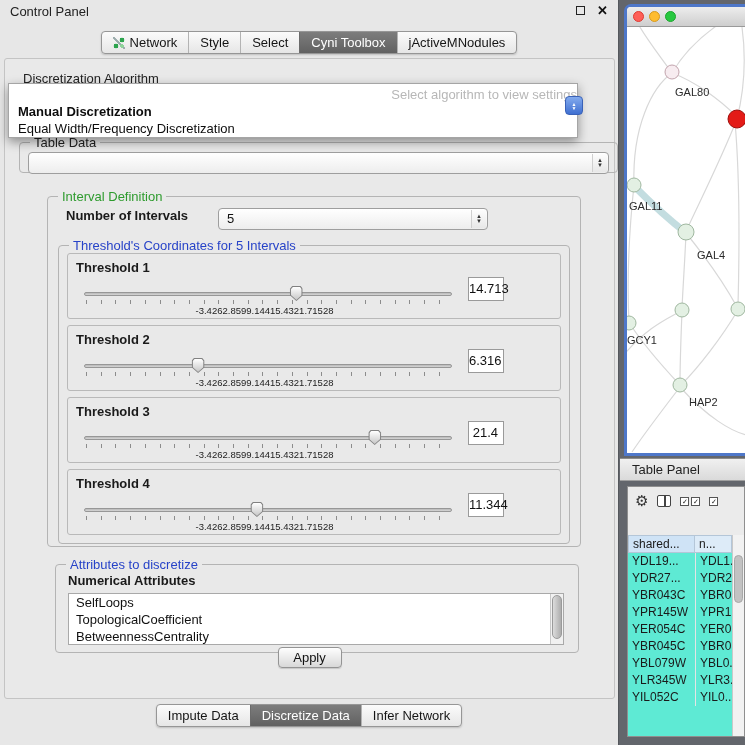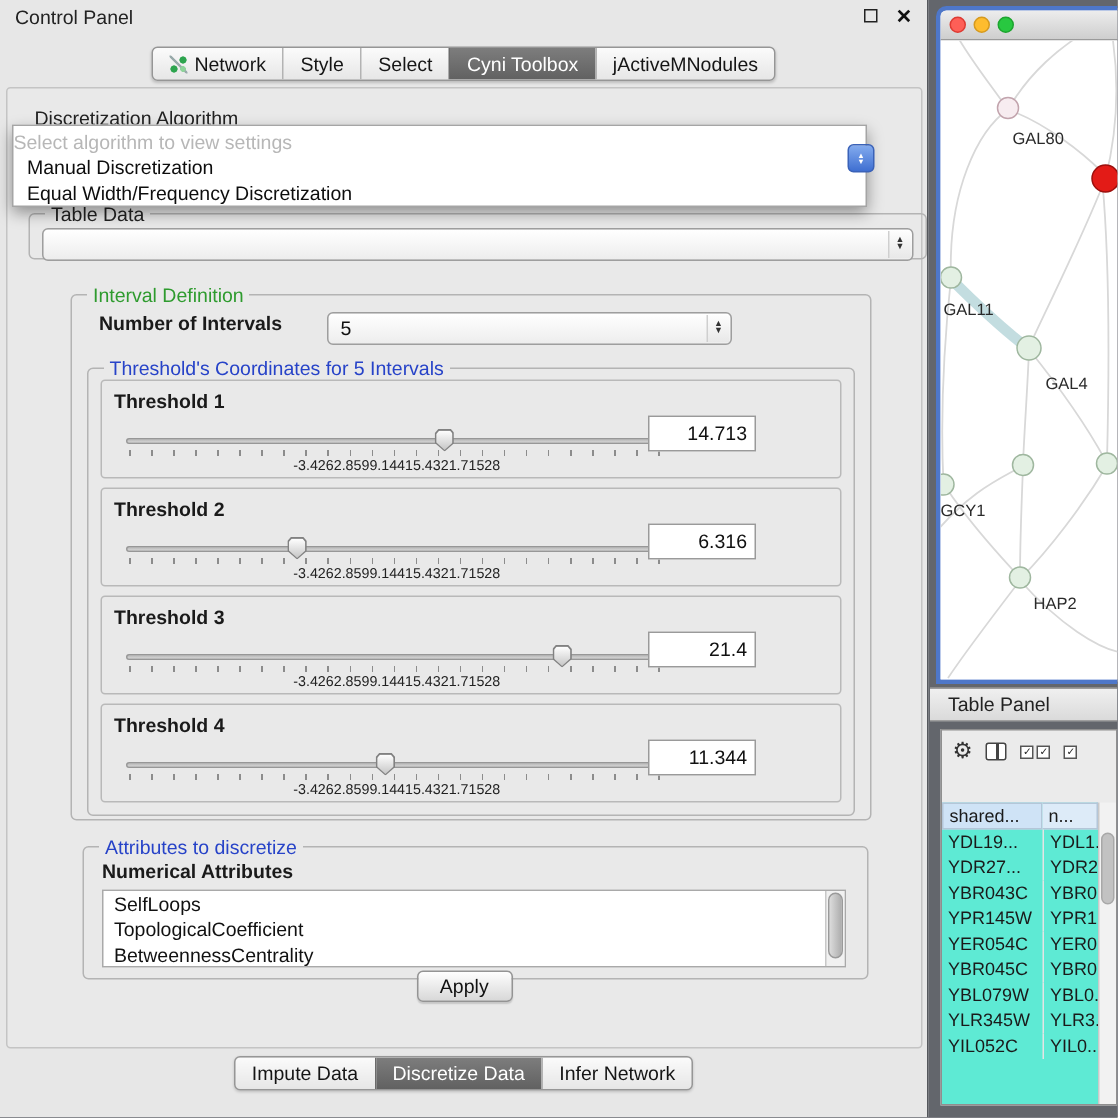--- a/index.html
+++ b/index.html
@@ -28,23 +28,23 @@
       radial-gradient(circle at 9px 3px,#2da44e 2.2px,transparent 2.6px),
       radial-gradient(circle at 9px 9px,#8ed39a 1.7px,transparent 2.1px),
       linear-gradient(45deg,transparent 44%,#9aa 46%,#9aa 54%,transparent 56%);}
 
   .content{position:absolute;left:4px;top:58px;width:611px;height:641px;background:#e9e9e9;
            border:1px solid #c4c4c4;border-radius:3px;}
 
   .algo-label{position:absolute;left:18px;top:12px;font-size:13px;color:#222;text-align:center;}
   .popup{position:absolute;left:3px;top:24px;width:570px;height:55px;background:#fff;
          border:1px solid #a5a5a5;box-shadow:0 4px 10px rgba(0,0,0,.4);z-index:20;}
-  .popup-header{text-align:left;color:#b7b7b7;font-size:13px;height:17px;line-height:17px;margin-top:2px;}
+  .popup-header{text-align:right;color:#b7b7b7;font-size:13px;height:17px;line-height:17px;margin-top:2px;}
   .popup-item{height:17px;line-height:17px;font-size:13px;padding-left:9px;color:#0d0d0d;}
-  .popup-item.emphasized{font-weight:normal;}
+  .popup-item.emphasized{font-weight:bold;}
   .algo-combo-btn{position:absolute;left:560px;top:37px;width:18px;height:19px;border-radius:4px;
       background:linear-gradient(#83abee,#3f6fd1);border:1px solid #3a62b8;z-index:30;
       display:flex;flex-direction:column;align-items:center;justify-content:center;
       color:#fff;font-size:5px;line-height:4px;}
 
   fieldset{border:1px solid #b4b4b4;border-radius:4px;padding:0 6px 6px;}
   legend{font-size:13px;color:#222;padding:0 4px;margin-left:4px;}
   #fs-tabledata{position:absolute;left:14px;top:76px;width:599px;height:38px;}
   #fs-interval{position:absolute;left:42px;top:130px;width:534px;height:358px;}
   #fs-interval>legend{color:#2e9b2e;}
@@ -70,21 +70,21 @@
   .track{position:absolute;left:0;right:0;top:6px;height:4px;background:linear-gradient(#b9b9b9,#d6d6d6);
          border:1px solid #979797;border-radius:3px;}
   .ticks{position:absolute;left:2px;right:2px;top:14px;height:4px;
          background-image:repeating-linear-gradient(90deg,#8c8c8c 0,#8c8c8c 1px,transparent 1px,transparent 14.7px);}
   .tick-labels{position:absolute;left:-14px;right:-7px;top:19px;display:flex;justify-content:center;
          font-size:9.5px;color:#222;}
   .thumb{position:absolute;top:0;width:13px;height:15px;transform:translateX(-50%);background:#818181;
          clip-path:polygon(0 18%,18% 0,82% 0,100% 18%,100% 62%,50% 100%,0 62%);}
   .thumb-in{position:absolute;left:1px;top:1px;right:1px;bottom:1px;background:linear-gradient(#ffffff,#c6c6c6);
          clip-path:polygon(0 18%,18% 0,82% 0,100% 18%,100% 62%,50% 100%,0 62%);}
-  .value-box{position:absolute;right:56px;top:23px;width:72px;height:24px;line-height:22px;background:#fff;
+  .value-box{position:absolute;right:56px;top:23px;width:36px;height:24px;line-height:22px;background:#fff;
          border:1px solid #9a9a9a;font-size:13px;text-align:right;padding-right:5px;color:#111;margin-left:40px;}
 
   .attr-sub{font-weight:bold;font-size:13px;margin:1px 0 5px 6px;}
   .attr-list{position:relative;margin-left:6px;width:calc(100% - 14px);height:52px;background:#fff;
          border:1px solid #a9a9a9;overflow:hidden;}
   .attr-item{height:17px;line-height:17px;font-size:13px;padding-left:7px;color:#111;}
   .attr-scroll{position:absolute;right:0;top:0;bottom:0;width:13px;background:#f1f1f1;border-left:1px solid #c8c8c8;}
   .attr-thumb{position:absolute;left:1px;right:1px;top:1px;height:44px;background:linear-gradient(90deg,#dcdcdc,#adadad);
          border:1px solid #9a9a9a;border-radius:5px;}
 

